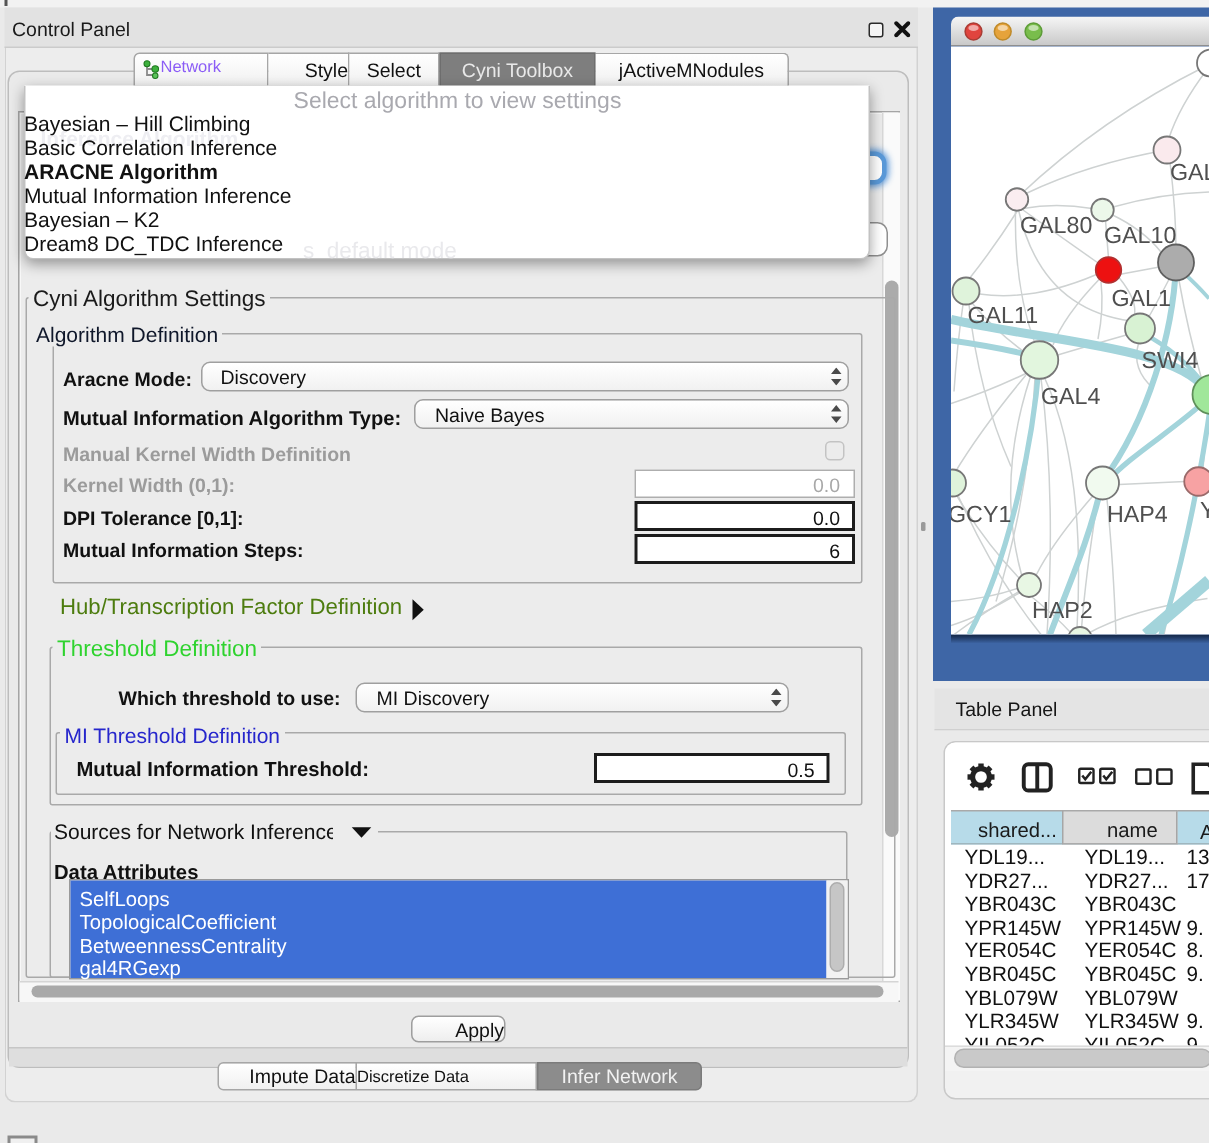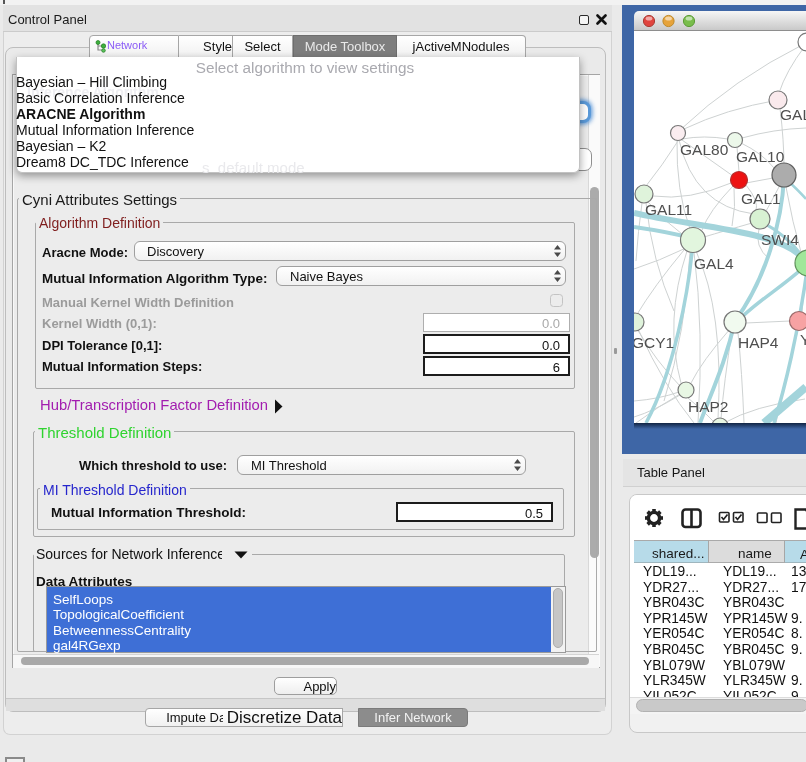--- a/index.html
+++ b/index.html
@@ -23,23 +23,23 @@
 
 <div class="a" style="left:12px;top:74px;width:588px;height:594px;background:#ececec;border:1px solid #a5a5a5;box-shadow:inset 1px 1px 0 #f8f8f8"></div>
 
 <div class="a" style="left:300px;top:101px;width:291px;height:22px;background:#fff;border:3px solid #5a99d8;border-radius:8px;box-shadow:0 0 4px 1.5px rgba(80,145,215,.9);z-index:5"></div>
 <div class="a" style="left:300px;top:148px;width:292px;height:23px;background:#fff;border:1.5px solid #8f8f8f;border-radius:7px;z-index:5"></div>
 
 <div class="a" style="left:588px;top:75px;width:11.5px;height:592px;background:#fafafa;border-left:1px solid #d8d8d8"></div>
 <div class="a" style="left:589.5px;top:187px;width:9px;height:371px;background:#ababab;border-radius:5px"></div>
 
 <fieldset class="a" style="left:17px;top:198px;width:580px;height:454px;border:1px solid #a9a9a9;border-radius:2px"></fieldset>
-<div class="a" style="left:19px;top:191px;font-size:15px;color:#1a1a1a;background:#ececec;padding:0 3px">Cyni Attributes Settings</div>
+<div class="a" style="left:19px;top:191px;font-size:15px;color:#1a1a1a;background:#ececec;padding:0 3px">Cyni Algorithm Settings</div>
 <fieldset class="a" style="left:35px;top:222px;width:540px;height:167px;border:1px solid #a9a9a9;border-radius:2px"></fieldset>
-<div class="a" style="left:36px;top:215px;font-size:14px;color:#7f1d1d;background:#ececec;padding:0 3px">Algorithm Definition</div>
+<div class="a" style="left:21px;top:215px;font-size:14px;color:#0f172a;background:#ececec;padding:0 3px">Algorithm Definition</div>
 <div class="a" style="left:134px;top:241px;width:432px;height:20px;background:linear-gradient(#ffffff,#f1f1f1);border:1px solid #9f9f9f;border-radius:6px"></div>
 <div class="a" style="left:147px;top:244px;font-size:13px;color:#111">Discovery</div>
 <svg class="a" style="left:553px;top:245px" width="9" height="12" viewBox="0 0 9 12">
     <path d="M4.5 0 L8 4.4 L1 4.4 Z M4.5 12 L8 7.6 L1 7.6 Z" fill="#4a4a4a"></path>
   </svg>
 <div class="a" style="left:276px;top:266px;width:290px;height:20px;background:linear-gradient(#ffffff,#f1f1f1);border:1px solid #9f9f9f;border-radius:6px"></div>
 <div class="a" style="left:290px;top:269px;font-size:13px;color:#111">Naive Bayes</div>
 <svg class="a" style="left:553px;top:270px" width="9" height="12" viewBox="0 0 9 12">
     <path d="M4.5 0 L8 4.4 L1 4.4 Z M4.5 12 L8 7.6 L1 7.6 Z" fill="#4a4a4a"></path>
   </svg>
@@ -49,30 +49,30 @@
 <div class="a" style="left:550px;top:294px;width:13px;height:13px;background:#ececec;border:1px solid #c3c3c3;border-radius:3.5px"></div>
 <div class="a b" style="left:42px;top:316px;font-size:13px;color:#9b9b9b">Kernel Width (0,1):</div>
 <div class="a" style="left:423px;top:313px;width:147px;height:19px;background:#fff;border:1px solid #aeaeae"></div>
 <div class="a" style="left:423px;top:316px;width:137px;font-size:13px;color:#a8a8a8;text-align:right">0.0</div>
 <div class="a b" style="left:42px;top:338px;font-size:13px;color:#111">DPI Tolerance [0,1]:</div>
 <div class="a" style="left:423px;top:334px;width:147px;height:20px;background:#fff;border:2px solid #1c1c1c"></div>
 <div class="a" style="left:423px;top:338px;width:137px;font-size:13px;color:#111;text-align:right">0.0</div>
 <div class="a b" style="left:42px;top:359px;font-size:13px;color:#111">Mutual Information Steps:</div>
 <div class="a" style="left:423px;top:356px;width:147px;height:20px;background:#fff;border:2px solid #1c1c1c"></div>
 <div class="a" style="left:423px;top:360px;width:137px;font-size:13px;color:#111;text-align:right">6</div>
-<div class="a" style="left:40px;top:397px;font-size:14.8px;color:#a21caf">Hub/Transcription Factor Definition</div>
+<div class="a" style="left:40px;top:397px;font-size:14.8px;color:#4d7c0f">Hub/Transcription Factor Definition</div>
 <svg class="a" style="left:274px;top:399px" width="9" height="15" viewBox="0 0 9 15">
     <path d="M1 0.5 L8.5 7.5 L1 14.5 Z" fill="#111"></path>
   </svg>
 
 <fieldset class="a" style="left:33px;top:431px;width:542px;height:106px;border:1px solid #a9a9a9;border-radius:2px"></fieldset>
 <div class="a" style="left:35px;top:424px;font-size:15px;color:#2fd32f;background:#ececec;padding:0 3px">Threshold Definition</div>
 <div class="a b" style="left:79px;top:458px;font-size:13px;color:#111">Which threshold to use:</div>
 <div class="a" style="left:237px;top:455px;width:289px;height:20px;background:linear-gradient(#ffffff,#f1f1f1);border:1px solid #9f9f9f;border-radius:6px"></div>
-<div class="a" style="left:251px;top:458px;font-size:13px;color:#111">MI Threshold</div>
+<div class="a" style="left:251px;top:458px;font-size:13px;color:#111">MI Discovery</div>
 <svg class="a" style="left:513px;top:459px" width="9" height="12" viewBox="0 0 9 12">
     <path d="M4.5 0 L8 4.4 L1 4.4 Z M4.5 12 L8 7.6 L1 7.6 Z" fill="#4a4a4a"></path>
   </svg>
 <fieldset class="a" style="left:37px;top:488px;width:527px;height:42px;border:1px solid #a9a9a9;border-radius:2px"></fieldset>
 <div class="a" style="left:40px;top:482px;font-size:14px;color:#2626cc;background:#ececec;padding:0 3px">MI Threshold Definition</div>
 <div class="a b" style="left:51px;top:505px;font-size:13.5px;color:#111">Mutual Information Threshold:</div>
 <div class="a" style="left:396px;top:502px;width:157px;height:20px;background:#fff;border:2px solid #1c1c1c"></div>
 <div class="a" style="left:396px;top:506px;width:147px;font-size:13px;color:#111;text-align:right">0.5</div>
 <fieldset class="a" style="left:33px;top:554px;width:532px;height:98px;border:1px solid #a9a9a9;border-radius:2px"></fieldset>
 <div class="a" style="left:34px;top:546px;font-size:14px;color:#111;background:#ececec;padding:0 2px;white-space:nowrap">Sources for Network Inference</div>
@@ -88,34 +88,34 @@
 <div class="a" style="left:53px;top:622.6px;font-size:13.5px;color:#fff">BetweennessCentrality</div>
 <div class="a" style="left:53px;top:637.9px;font-size:13.5px;color:#fff">gal4RGexp</div>
 <div class="a" style="left:551px;top:587px;width:14px;height:65px;background:#f2f2f2"></div>
 <div class="a" style="left:553px;top:588px;width:10px;height:60px;background:#c6c6c6;border:1px solid #adadad;border-radius:5px"></div>
 <div class="a" style="left:13px;top:654px;width:586px;height:13.5px;background:#f7f7f7;border-top:1px solid #d5d5d5"></div>
 <div class="a" style="left:21px;top:656.5px;width:568px;height:8.5px;background:#a9a9a9;border-radius:4.5px"></div>
 <div class="a" style="left:274px;top:677px;width:63px;height:18px;background:linear-gradient(#ffffff,#eeeeee);border:1px solid #9e9e9e;border-radius:5px;text-align:right;font-size:13px;color:#111;line-height:17px">Apply</div>
 <div class="a" style="left:6px;top:698px;width:599px;height:13px;background:#dedede;border-top:1px solid #c6c6c6"></div>
 
 <div class="a" style="left:145px;top:708px;width:93px;height:19px;background:linear-gradient(#ffffff,#f0f0f0);border:1px solid #a6a6a6;border-radius:4px 0 0 4px;text-align:right;font-size:13px;line-height:18px;color:#111">Impute Data</div>
-<div class="a" style="left:223px;top:708px;width:120px;height:19px;background:linear-gradient(#ffffff,#f0f0f0);border:1px solid #a6a6a6;border-left:none;text-align:right;font-size:17px;line-height:18px;color:#111">Discretize Data</div>
+<div class="a" style="left:238px;top:708px;width:120px;height:19px;background:linear-gradient(#ffffff,#f0f0f0);border:1px solid #a6a6a6;border-left:none;text-align:left;font-size:11px;line-height:18px;color:#111">Discretize Data</div>
 <div class="a" style="left:358px;top:708px;width:110px;height:19px;background:#8c8c8c;border:1px solid #7b7b7b;border-radius:0 4px 4px 0;text-align:center;font-size:13px;line-height:18px;color:#f2f2f2">Infer Network</div>
 <div class="a" style="left:5px;top:756.5px;width:20px;height:16px;background:#f0f0f0;border:2px solid #8a8a8a"></div>
 <div class="a" style="left:89px;top:35px;width:90px;height:23px;background:linear-gradient(#ffffff,#f1f1f1);border:1px solid #a6a6a6;border-radius:4px 0 0 0"></div>
 <svg class="a" style="left:95px;top:40px" width="11" height="13" viewBox="0 0 11 13">
     <path d="M3 3 L3 10 L9 10 M3 6 L8 6" stroke="#8a8a8a" stroke-width="1.2" fill="none"></path>
     <circle cx="3" cy="2.5" r="2" fill="#3db03d" stroke="#1f7a1f" stroke-width=".7"></circle>
     <circle cx="8.5" cy="6" r="2.2" fill="#3db03d" stroke="#1f7a1f" stroke-width=".7"></circle>
     <circle cx="8.5" cy="10.5" r="1.8" fill="#5cc45c" stroke="#1f7a1f" stroke-width=".7"></circle>
   </svg>
 <div class="a" style="left:107px;top:39px;font-size:11px;color:#8b5cf6">Network</div>
 <div class="a" style="left:179px;top:35px;width:54px;height:23px;background:linear-gradient(#ffffff,#f1f1f1);border:1px solid #a6a6a6;border-left:none;text-align:right;font-size:13px;line-height:22px;color:#111">Style</div>
 <div class="a" style="left:233px;top:35px;width:60px;height:23px;background:linear-gradient(#ffffff,#f1f1f1);border:1px solid #a6a6a6;border-left:none;text-align:center;font-size:13px;line-height:22px;color:#111">Select</div>
-<div class="a" style="left:293px;top:35px;width:104px;height:23px;background:#7e7e7e;border:1px solid #6e6e6e;text-align:center;font-size:13px;line-height:22px;color:#e9e9e9">Mode Toolbox</div>
+<div class="a" style="left:293px;top:35px;width:104px;height:23px;background:#7e7e7e;border:1px solid #6e6e6e;text-align:center;font-size:13px;line-height:22px;color:#e9e9e9">Cyni Toolbox</div>
 <div class="a" style="left:397px;top:35px;width:129px;height:23px;background:linear-gradient(#ffffff,#f1f1f1);border:1px solid #a6a6a6;border-left:none;border-radius:0 4px 0 0;text-align:center;font-size:13px;line-height:22px;color:#111">jActiveMNodules</div>
 
 <div class="a" style="left:16px;top:57px;width:564px;height:116px;background:#ffffff;border:1px solid #c2c2c2;border-top:none;border-radius:0 0 6px 6px;box-shadow:0 3px 9px rgba(0,0,0,.38);z-index:50"></div>
 <div class="a" style="left:16px;top:58.5px;width:564px;text-align:center;padding-left:14px;font-size:15.3px;color:#a9a9af;z-index:51">Select algorithm to view settings</div>
 <div class="a" style="left:27px;top:84px;font-size:14px;color:#eeeef2;font-weight:bold;z-index:51">Inference Algorithm</div>
 <div class="a" style="left:202px;top:159px;font-size:15px;color:#e9e9ec;z-index:51">s&nbsp;&nbsp;default mode</div>
 <div class="a" style="left:16px;top:73.5px;font-size:14px;color:#111;z-index:52">Bayesian – Hill Climbing</div>
 <div class="a" style="left:16px;top:89.5px;font-size:14px;color:#111;z-index:52">Basic Correlation Inference</div>
 <div class="a b" style="left:16px;top:105.5px;font-size:14px;color:#111;z-index:52">ARACNE Algorithm</div>
 <div class="a" style="left:16px;top:121.5px;font-size:14px;color:#111;z-index:52">Mutual Information Inference</div>

